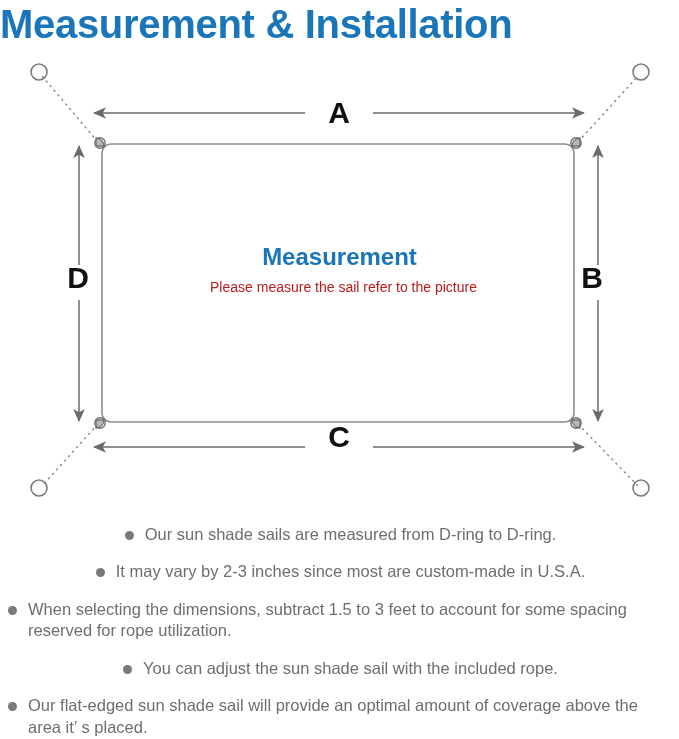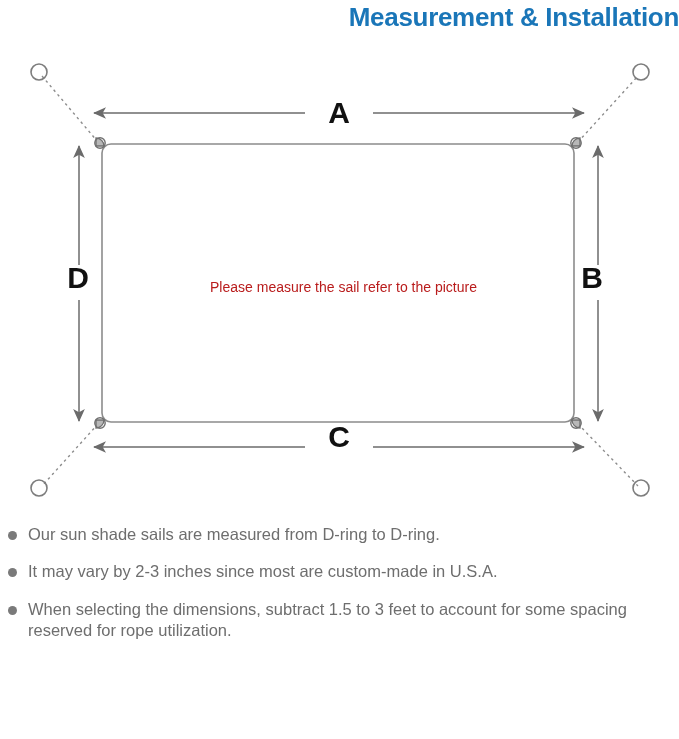--- a/index.html
+++ b/index.html
@@ -21,24 +21,24 @@
     height: 739px;
     background: #ffffff;
   }
 
   
   .title {
     position: absolute;
     left: 0;
     top: 2px;
     width: 679px;
-    text-align: right;
+    text-align: left;
     font-family: "Liberation Sans", sans-serif;
     font-weight: bold;
-    font-size: 26px;
+    font-size: 40px;
     letter-spacing: -0.3px;
     color: #1a76b8;
     white-space: nowrap;
   }
 
   
   .diagram {
     position: absolute;
     left: 0;
     top: 50px;
@@ -95,20 +95,21 @@
     left: 0;
     top: 524px;
     width: 679px;
   }
   .bullet-row {
     display: flex;
     align-items: flex-start;
     margin-bottom: 16px;
     padding-left: 8px;
     padding-right: 6px;
+    justify-content: center;
   }
   .bullet-dot {
     flex: 0 0 auto;
     width: 9px;
     height: 9px;
     border-radius: 50%;
     background: #7a7a7a;
     margin-top: 7px;
     margin-right: 11px;
   }
@@ -183,30 +184,39 @@
         <line x1="598" y1="250" x2="598" y2="371" stroke="#6b6b6b" stroke-width="1.5" marker-end="url(#arrHead)"></line>
       </g>
     </svg>
   </div>
 
   <div class="dim-letter dim-a">A</div>
   <div class="dim-letter dim-b">B</div>
   <div class="dim-letter dim-c">C</div>
   <div class="dim-letter dim-d">D</div>
 
+  <div class="sail-title">Measurement</div>
   <div class="sail-sub">Please measure the sail refer to the picture</div>
 
   <div class="bullets">
     <div class="bullet-row">
       <span class="bullet-dot"></span>
       <span class="bullet-text">Our sun shade sails are measured from D-ring to D-ring.</span>
     </div>
     <div class="bullet-row">
       <span class="bullet-dot"></span>
       <span class="bullet-text">It may vary by 2-3 inches since most are custom-made in U.S.A.</span>
     </div>
     <div class="bullet-row">
       <span class="bullet-dot"></span>
       <span class="bullet-text">When selecting the dimensions, subtract 1.5 to 3 feet to account for some spacing reserved for rope utilization.</span>
     </div>
+    <div class="bullet-row">
+      <span class="bullet-dot"></span>
+      <span class="bullet-text">You can adjust the sun shade sail with the included rope.</span>
+    </div>
+    <div class="bullet-row">
+      <span class="bullet-dot"></span>
+      <span class="bullet-text">Our flat-edged sun shade sail will provide an optimal amount of coverage above the area it’ s placed.</span>
+    </div>
   </div>
 
 </div>
 
 </body></html>

